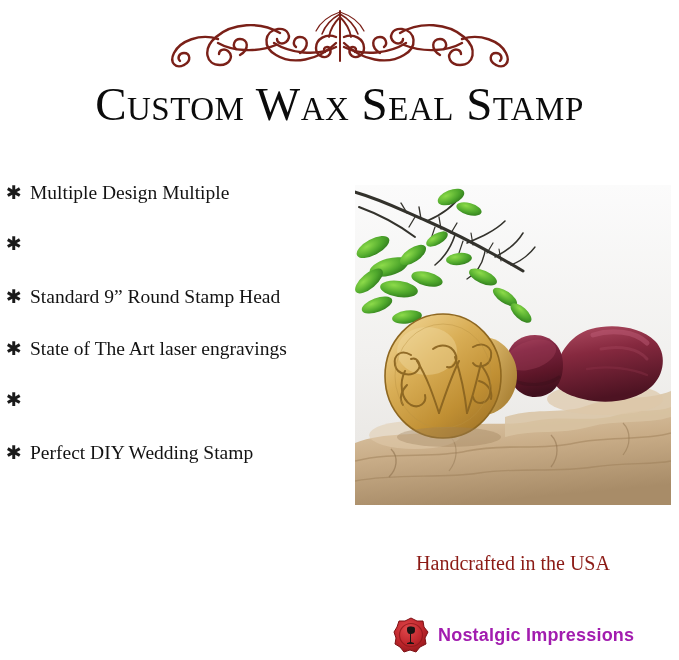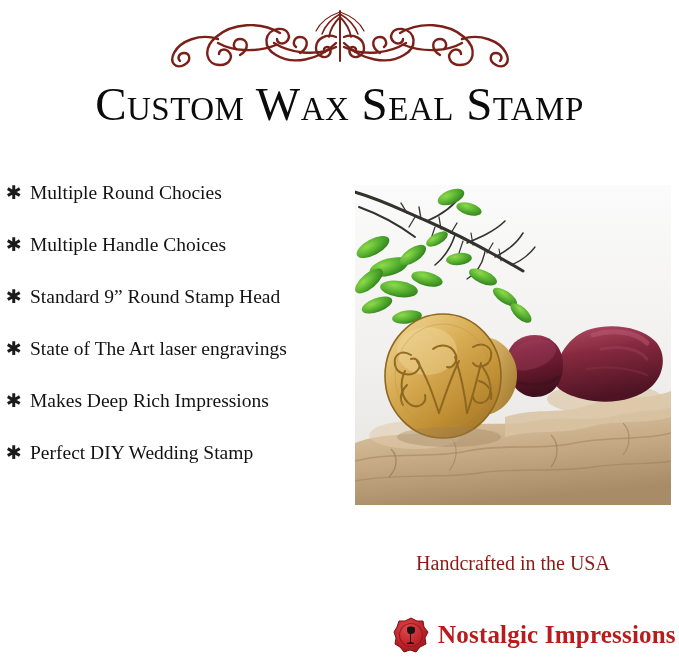--- a/index.html
+++ b/index.html
@@ -105,24 +105,24 @@
   .brand-logo {
     position: absolute;
     left: 392px;
     top: 616px;
     display: flex;
     align-items: center;
     gap: 8px;
   }
   .seal-icon { width: 38px; height: 38px; display: block; flex: 0 0 38px; }
   .brand-name {
-    font-family: Liberation Serif, serif;
-    font-size: 25px;
+    font-family: Liberation Sans, sans-serif;
+    font-size: 18px;
     font-weight: bold;
-    color: #b91c1c;
+    color: #a21caf;
     letter-spacing: 0.2px;
     white-space: nowrap;
   }
 </style>
 </head>
 <body>
 
 <div class="flourish-wrap">
   <span>
     <svg width="400" height="70" viewBox="0 0 400 70" xmlns="http://www.w3.org/2000/svg">
@@ -161,37 +161,35 @@
       </g>
     </svg>
   </span>
 </div>
 
 <div class="page-title">Custom Wax Seal Stamp</div>
 
 <ul class="features">
   <li class="feature-item">
     <span class="bullet-icon">✱</span>
-    <span class="feature-text">Multiple Round Chocies</span>
-  </li>
-  <li class="feature-item">
-    <span class="bullet-icon">✱</span>
-    <span class="feature-text">Multiple Handle Choices</span>
+    <span class="feature-text">Multiple Design Multiple</span>
+  </li>
+  <li class="feature-item">
+    <span class="bullet-icon">✱</span>
   </li>
   <li class="feature-item">
     <span class="bullet-icon">✱</span>
     <span class="feature-text">Standard 9” Round Stamp Head</span>
   </li>
   <li class="feature-item">
     <span class="bullet-icon">✱</span>
     <span class="feature-text">State of The Art laser engravings</span>
   </li>
   <li class="feature-item">
     <span class="bullet-icon">✱</span>
-    <span class="feature-text">Makes Deep Rich Impressions</span>
   </li>
   <li class="feature-item">
     <span class="bullet-icon">✱</span>
     <span class="feature-text">Perfect DIY Wedding Stamp</span>
   </li>
 </ul>
 
 <div class="product-photo">
   <svg class="photo-svg" viewBox="0 0 316 320" xmlns="http://www.w3.org/2000/svg">
     <defs>

